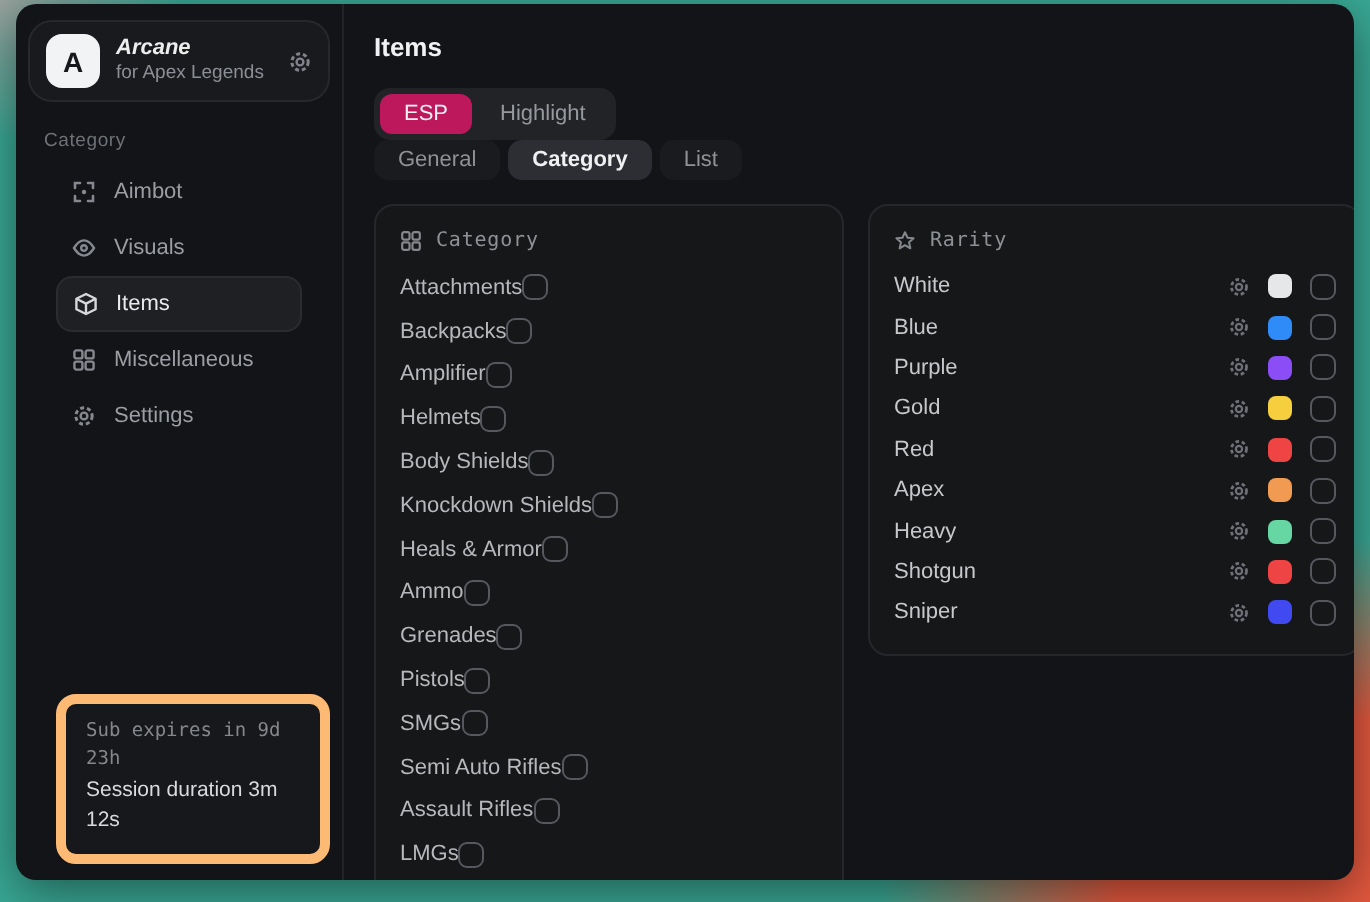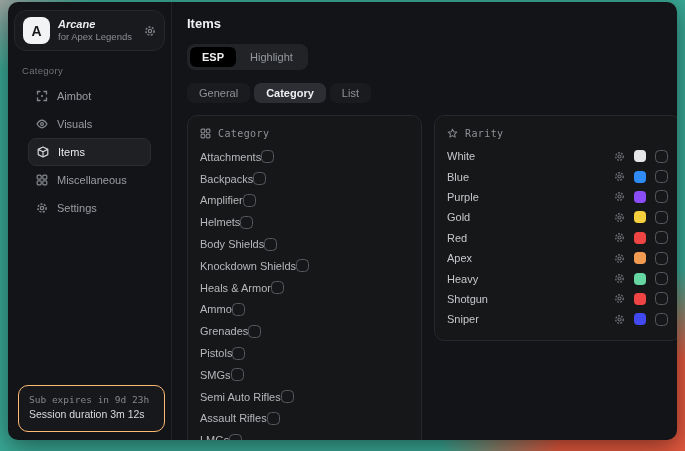--- a/index.html
+++ b/index.html
@@ -35,36 +35,36 @@
   .nav { display:flex; flex-direction:column; padding:2px 20px; }
   .nav-item {
     height:28px; display:flex; align-items:center; gap:9px; padding:0 8px;
     color:#9a9da2; font-size:11px; border-radius:8px; cursor:pointer;
   }
   .nav-item .ni { display:flex; color:#85888e; }
   .nav-item.active { background:#1e2024; color:#e9eaec; border:1px solid #2a2c30; }
   .nav-item.active .ni { color:#d6d8da; }
   .sidebar-spacer { flex:1; }
   .footer-card {
-    margin:0 6px 8px 10px; padding:7px 10px 8px 10px; background:#17181b;
-    border:1px solid #fdba74; border-radius:10px; line-height:1.5;
+    margin:0 6px 8px 20px; padding:7px 10px 8px 10px; background:#17181b;
+    border:5px solid #fdba74; border-radius:10px; line-height:1.5;
   }
   .footer-line1 { font-family:"DejaVu Sans Mono", monospace; font-size:9.5px; color:#84878c; }
   .footer-line2 { font-size:10.5px; color:#d8dadc; }
   
   .main { flex:1; padding:14px 9px 0 15px; }
   .page-title { color:#f0f1f3; font-size:13px; font-weight:bold; }
   .seg-control {
     margin-top:13px; display:inline-flex; background:#212327; border-radius:8px; padding:3px; gap:2px;
   }
   .seg {
     padding:4px 12px; font-size:11px; color:#96999e; border-radius:6px; cursor:pointer;
   }
-  .seg.active { background:#000000; color:#eef0f1; font-weight:bold; }
-  .tabs { margin-top:13px; display:flex; gap:4px; }
+  .seg.active { background:#be185d; color:#eef0f1; font-weight:normal; }
+  .tabs { display:flex; gap:4px; }
   .tab { padding:4px 12px; font-size:11px; color:#8f9297; background:#1a1b1f; border-radius:7px; cursor:pointer; }
   .tab.active { background:#2c2e33; color:#eef0f1; font-weight:bold; }
   .panels { margin-top:12px; display:flex; gap:12px; align-items:flex-start; }
   .panel {
     background:#161719; border:1px solid #26272b; border-radius:10px; padding:8px 12px 10px 12px;
   }
   .panel-cat { width:235px; }
   .panel-rar { width:247px; }
   .panel-head {
     display:flex; align-items:center; gap:7px; color:#8e9196; height:18px; margin-bottom:4px;

